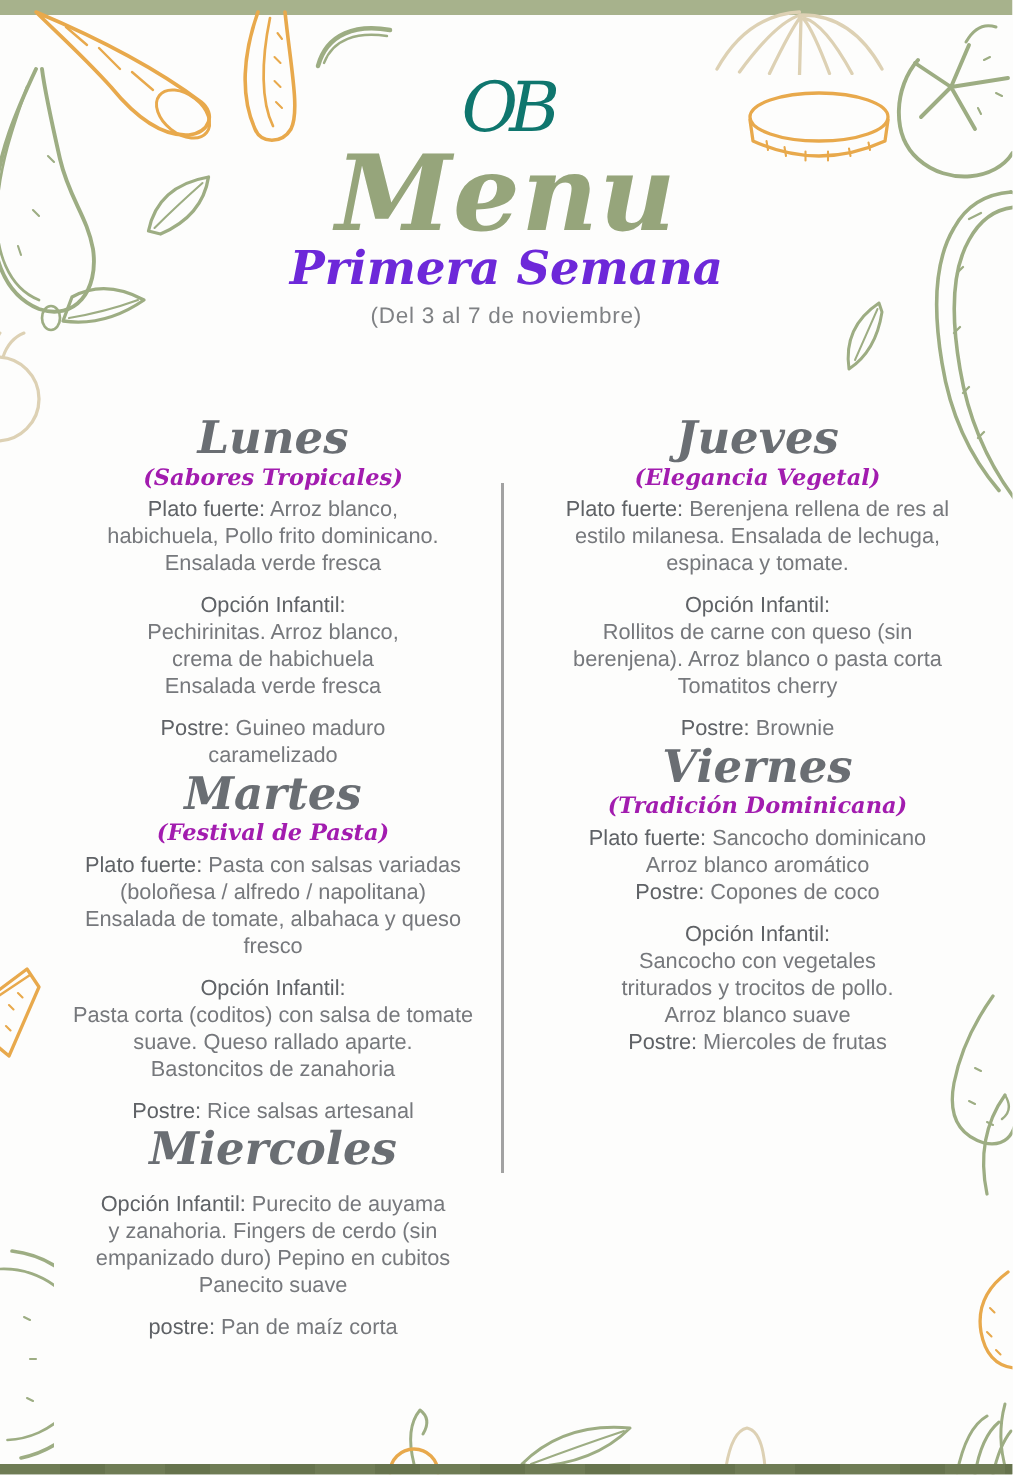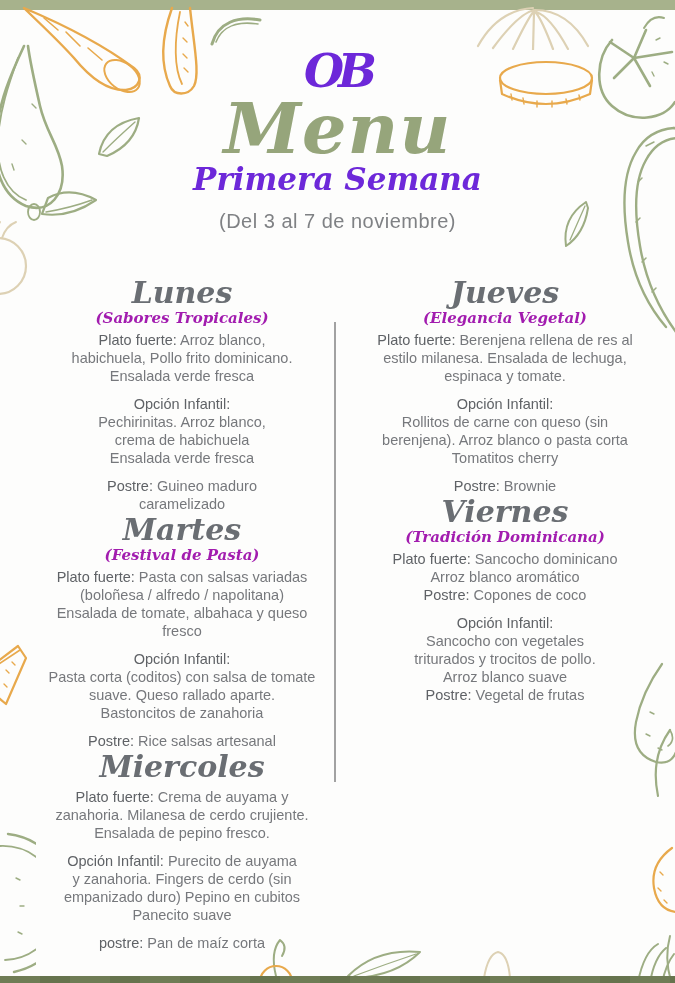--- a/index.html
+++ b/index.html
@@ -10,27 +10,27 @@
   .topbar{position:absolute;left:0;top:0;width:675px;height:10px;background:#a7b28c;}
   .bottomband{position:absolute;left:0;top:976px;width:675px;height:7px;background:#6f7c55;
     background-image:repeating-linear-gradient(90deg,#6f7c55 0 40px,#66734d 40px 70px);}
   .deco{position:absolute;pointer-events:none;}
   .deco path,.deco ellipse,.deco circle,.deco line{fill:none;stroke-linecap:round;stroke-linejoin:round;}
   .st-green{stroke:#9dad83;}
   .st-orange{stroke:#e8a94c;}
   .st-beige{stroke:#ddd1b4;}
 
   .header{position:absolute;left:0;top:46px;width:675px;text-align:center;}
-  .monogram{font-family:"DejaVu Serif",serif;font-style:italic;font-weight:bold;
-    font-size:46px;line-height:50px;color:#6d28d9;letter-spacing:-6px;}
+  .monogram{font-family:"DejaVu Serif",serif;font-style:italic;font-weight:normal;
+    font-size:46px;line-height:50px;color:#0f766e;letter-spacing:-6px;}
   .title{font-family:"DejaVu Serif",serif;font-style:italic;font-weight:bold;
     font-size:70px;line-height:62px;color:#96a57b;letter-spacing:1px;margin-top:2px;}
   .subtitle{font-family:"DejaVu Serif",serif;font-style:italic;font-weight:bold;
     font-size:31px;line-height:34px;color:#6d28d9;margin-top:2px;}
-  .daterange{font-size:20px;line-height:26px;color:#7f8184;margin-top:12px;letter-spacing:0.5px;}
+  .daterange{font-size:15px;line-height:26px;color:#7f8184;margin-top:2px;letter-spacing:0.5px;}
 
   .col{position:absolute;top:276px;text-align:center;}
   .col-left{left:28px;width:308px;}
   .col-right{left:344px;width:322px;}
   .divider{position:absolute;left:334px;top:322px;width:2px;height:460px;background:#a2a2a2;}
 
   .dayname{font-family:"DejaVu Serif",serif;font-style:italic;font-weight:bold;
     font-size:30px;line-height:34px;color:#6a6e73;margin:0;}
   .theme{font-family:"DejaVu Serif",serif;font-style:italic;font-weight:bold;
     font-size:15px;line-height:17px;color:#a21caf;margin:0;}
@@ -192,23 +192,20 @@
 fresco</span></p>
     <p class="block"><strong class="lbl">Opción Infantil:</strong><span>
 Pasta corta (coditos) con salsa de tomate
 suave. Queso rallado aparte.
 Bastoncitos de zanahoria</span></p>
     <p class="block"><strong class="lbl">Postre:</strong><span> Rice salsas artesanal</span></p>
   </div>
 
   <div class="day">
     <h2 class="dayname">Miercoles</h2>
-    <p class="block first"><strong class="lbl">Plato fuerte:</strong><span> Crema de auyama y
-zanahoria. Milanesa de cerdo crujiente.
-Ensalada de pepino fresco.</span></p>
     <p class="block"><strong class="lbl">Opción Infantil:</strong><span> Purecito de auyama
 y zanahoria. Fingers de cerdo (sin
 empanizado duro) Pepino en cubitos
 Panecito suave</span></p>
     <p class="block"><strong class="lbl">postre:</strong><span> Pan de maíz corta</span></p>
   </div>
 
 </div>
 
 <div class="col col-right">
@@ -229,18 +226,18 @@
   <div class="day">
     <h2 class="dayname">Viernes</h2>
     <div class="theme">(Tradición Dominicana)</div>
     <p class="block first"><strong class="lbl">Plato fuerte:</strong><span> Sancocho dominicano
 Arroz blanco aromático</span></p>
     <p class="block tight"><strong class="lbl">Postre:</strong><span> Copones de coco</span></p>
     <p class="block"><strong class="lbl">Opción Infantil:</strong><span>
 Sancocho con vegetales
 triturados y trocitos de pollo.
 Arroz blanco suave</span></p>
-    <p class="block tight"><strong class="lbl">Postre:</strong><span> Vegetal de frutas</span></p>
+    <p class="block tight"><strong class="lbl">Postre:</strong><span> Miercoles de frutas</span></p>
   </div>
 
 </div>
 
 <div class="bottomband"></div>
 
 </body></html>

